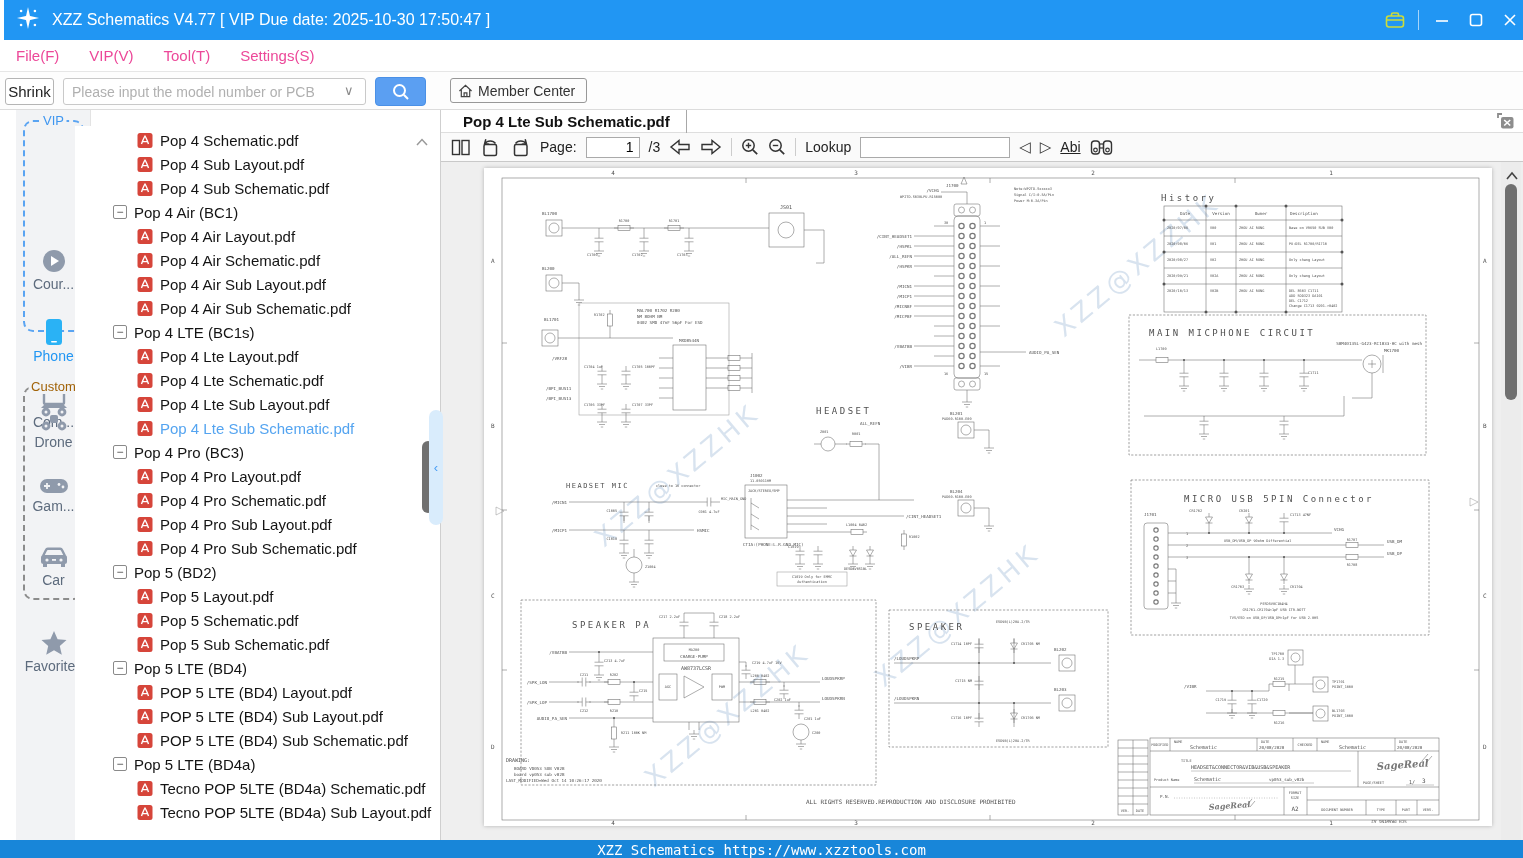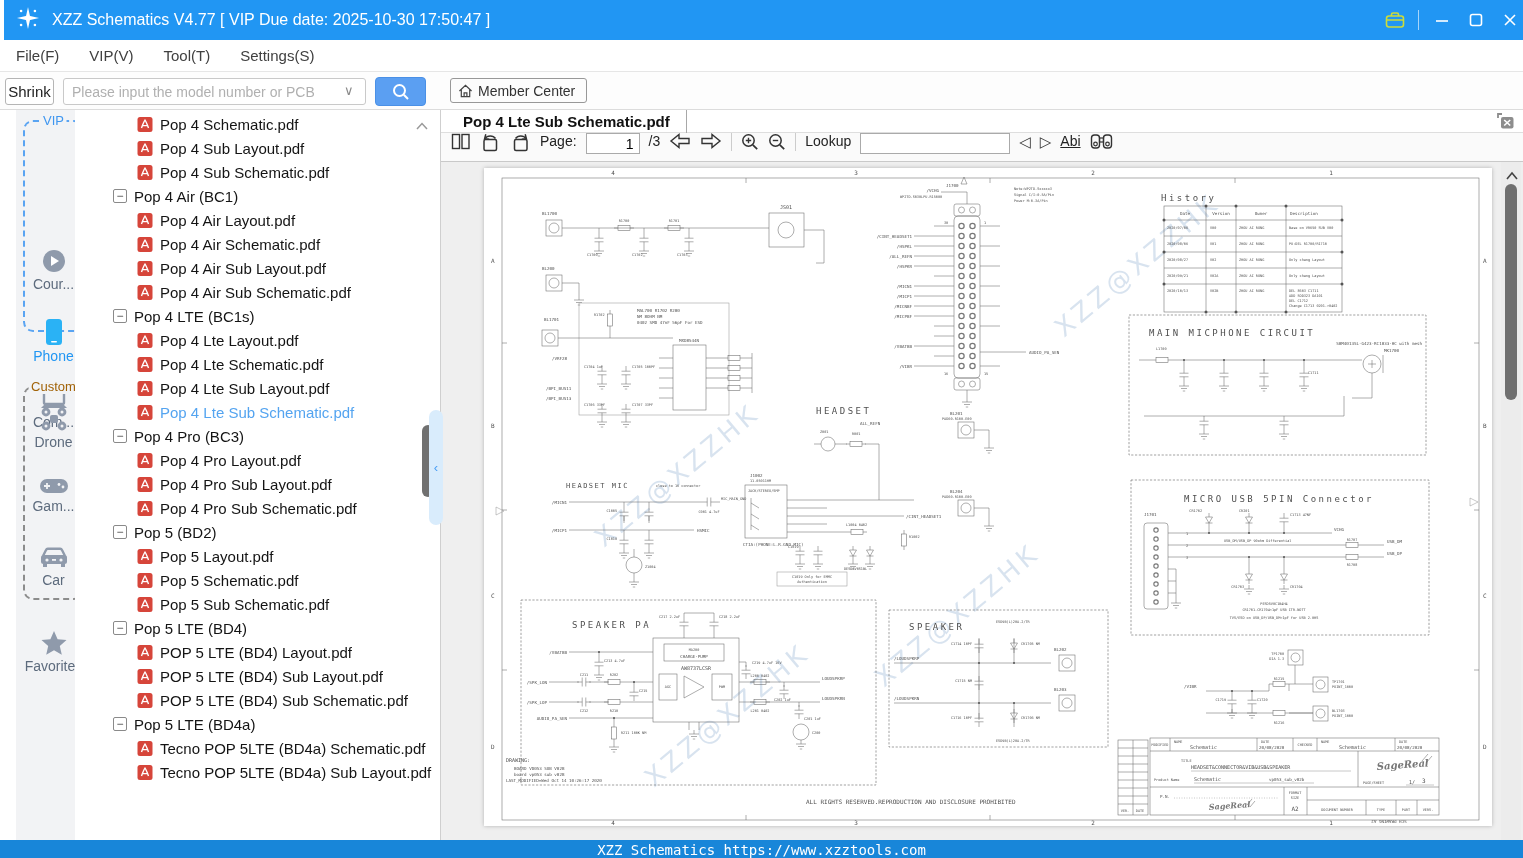--- a/index.html
+++ b/index.html
@@ -6,21 +6,21 @@
 body{font-family:"Liberation Sans",sans-serif;width:1523px;height:858px;overflow:hidden}
 #app{position:relative;width:1523px;height:858px;background:#fff}
 
 .titlebar{position:absolute;left:4px;top:0;width:1523px;height:40px;background:#2196f3;display:flex;align-items:center;color:#fff}
 .appicon{margin:0 12px 0 12px}
 .apptitle{font-size:16px}
 .winctl{position:absolute;right:0;top:0;height:40px;display:flex;align-items:center}
 .wbtn{width:34px;height:40px;display:flex;align-items:center;justify-content:center;cursor:pointer}
 .wdiv{width:1px;height:20px;background:rgba(255,255,255,.6);margin:0 6px}
 
-.menubar{position:absolute;left:0;top:40px;width:1523px;height:32px;background:#fff;border-bottom:1px solid #e6e6e6;display:flex;align-items:center;gap:30px;padding-left:16px;font-size:15px;color:#404040}
+.menubar{position:absolute;left:0;top:40px;width:1523px;height:32px;background:#fff;border-bottom:1px solid #e6e6e6;display:flex;align-items:center;gap:30px;padding-left:16px;font-size:15px;color:#ec4899}
 .menubar span{cursor:pointer}
 
 .searchrow{position:absolute;left:0;top:72px;width:1523px;height:38px;background:#fdfdfd;border-bottom:1px solid #dcdcdc}
 .shrinkbtn{position:absolute;left:5px;top:6px;width:49px;height:27px;border:1px solid #b5b5b5;border-radius:3px;background:#fff;font-size:15px;color:#222;display:flex;align-items:center;justify-content:center}
 .modelinput{position:absolute;left:63px;top:6px;width:303px;height:27px;border:1px solid #c9c9c9;border-radius:3px;font-size:14px;padding:0 24px 0 8px;color:#333;font-family:"Liberation Sans",sans-serif}
 .modelinput::placeholder{color:#b0b0b0}
 .ddarrow{position:absolute;left:344px;top:11px;color:#8a8a8a;font-size:13px}
 .searchbtn{position:absolute;left:375px;top:5px;width:51px;height:29px;background:#5b9ff2;border-radius:4px;border:1px solid #4a90e6;display:flex;align-items:center;justify-content:center;cursor:pointer}
 .memberbtn{position:absolute;left:450px;top:6px;width:137px;height:25px;border:1px solid #989898;border-radius:3px;background:#fcfcfc;display:flex;align-items:center;gap:5px;padding-left:7px;font-size:14px;color:#333}
 
@@ -28,36 +28,36 @@
 .groupbox{position:absolute;left:7px;width:61px;border-radius:10px}
 .vipbox{top:10px;height:212px;border:2px dashed #5aa4f2}
 .custbox{top:276px;height:214px;border:2px dashed #8c8c8c}
 .grouplab{position:absolute;top:-9px;left:50%;transform:translateX(-50%);background:#f2f3f5;padding:0 3px;font-size:13px}
 .viplab{color:#3f96f0}
 .custlab{color:#a16207}
 .railitem{position:absolute;left:0;width:75px;text-align:center;font-size:14px;color:#5d6b7d;cursor:pointer}
 .railitem .ric{display:block;margin:0 auto 2px auto}
 .railactive{color:#2196f3}
 
-.tree{position:absolute;left:75px;top:110px;width:365px;height:730px;background:#fff;overflow:hidden;padding-top:2px}
+.tree{position:absolute;left:75px;top:126px;width:365px;height:730px;background:#fff;overflow:hidden;padding-top:2px}
 .tree-row{height:24px;display:flex;align-items:center;font-size:15px;color:#141414;cursor:pointer;white-space:nowrap}
 .tree-row.folder{padding-left:38px}
 .tree-row.file{padding-left:62px}
 .expander{width:14px;height:14px;border:1px solid #8a8a8a;border-radius:2px;font-size:12px;line-height:12px;text-align:center;color:#555;margin-right:7px;flex:none}
 .pdficon{width:16px;height:17px;margin-right:7px;flex:none}
 .tree-row.selected .tlabel{color:#54a4f0}
 .treechev{position:absolute;right:12px;top:6px}
 .treethumb{position:absolute;right:6px;top:315px;width:12px;height:72px;background:#707070;border-radius:6px}
 .collapser{position:absolute;left:429px;top:410px;width:14px;height:115px;background:#d9ecfc;border-radius:7px;z-index:5;display:flex;align-items:center;justify-content:center;color:#4a9ff5;font-size:13px;cursor:pointer}
 
 .viewer{position:absolute;left:440px;top:110px;width:1083px;height:730px;border-left:1px solid #cfcfcf;background:#fff}
 .tabrow{position:absolute;left:0;top:0;width:100%;height:23px;background:#fff;border-bottom:1px solid #dedede}
 .tab{position:absolute;left:22px;top:0;height:23px;display:flex;align-items:center;font-size:15px;font-weight:bold;color:#111;padding-right:16px;border-right:1px solid #a8a8a8;cursor:pointer}
 .closeall{position:absolute;right:8px;top:2px;cursor:pointer}
-.toolbar{position:absolute;left:0;top:23px;width:100%;height:29px;background:#fafafa;border-bottom:1px solid #c9c9c9;display:flex;align-items:flex-start;gap:9px;padding-left:10px;font-size:14px;color:#222}
+.toolbar{position:absolute;left:0;top:23px;width:100%;height:29px;background:#fafafa;border-bottom:1px solid #c9c9c9;display:flex;align-items:center;gap:9px;padding-left:10px;font-size:14px;color:#222}
 .tbico{display:flex;align-items:center;justify-content:center;cursor:pointer}
 .pageinput{width:54px;height:21px;border:1px solid #aaa;text-align:right;padding-right:5px;font-size:14px;font-family:"Liberation Sans",sans-serif}
 .lookupinput{width:150px;height:21px;border:1px solid #aaa;font-family:"Liberation Sans",sans-serif}
 .tbsep{width:1px;height:18px;background:#ccc}
 .tri{font-size:15px;color:#333;cursor:pointer}
 .abi{font-size:14px;text-decoration:underline;font-weight:normal;cursor:pointer}
 .canvas{position:absolute;left:0;top:52px;width:1083px;height:678px;background:#efefef;overflow:hidden}
 .page{position:absolute;left:43px;top:6px;width:1008px;height:658px;background:#fff;box-shadow:0 0 4px rgba(0,0,0,.25)}
 .vtrack{position:absolute;right:3px;top:0;width:20px;height:678px;background:#ececec}
 .vthumb{position:absolute;left:4px;top:22px;width:12px;height:216px;background:#6f6f6f;border-radius:6px}
@@ -329,20 +329,28 @@
 
         <span class="tlabel">Pop 4 Pro (BC3)</span>
       </div>
       <div class="tree-row file">
 
         <span class="pdficon"><svg width="16" height="17" viewBox="0 0 16 17">
             <rect x="0.5" y="1" width="15" height="15" rx="2.5" fill="#d6453a"></rect>
             <path d="M4.5,12 C5.6,9 6.7,6 8,4.2 C9.3,6 10.4,9 11.5,12 M5.8,9.6 H10.2" stroke="#fff" fill="none" stroke-width="1.4"></path>
           </svg></span>
         <span class="tlabel">Pop 4 Pro Layout.pdf</span>
+      </div>
+      <div class="tree-row file">
+
+        <span class="pdficon"><svg width="16" height="17" viewBox="0 0 16 17">
+            <rect x="0.5" y="1" width="15" height="15" rx="2.5" fill="#d6453a"></rect>
+            <path d="M4.5,12 C5.6,9 6.7,6 8,4.2 C9.3,6 10.4,9 11.5,12 M5.8,9.6 H10.2" stroke="#fff" fill="none" stroke-width="1.4"></path>
+          </svg></span>
+        <span class="tlabel">Pop 4 Pro Schematic.pdf</span>
       </div>
       <div class="tree-row file">
 
         <span class="pdficon"><svg width="16" height="17" viewBox="0 0 16 17">
             <rect x="0.5" y="1" width="15" height="15" rx="2.5" fill="#d6453a"></rect>
             <path d="M4.5,12 C5.6,9 6.7,6 8,4.2 C9.3,6 10.4,9 11.5,12 M5.8,9.6 H10.2" stroke="#fff" fill="none" stroke-width="1.4"></path>
           </svg></span>
         <span class="tlabel">Pop 4 Pro Sub Layout.pdf</span>
       </div>
       <div class="tree-row file">

